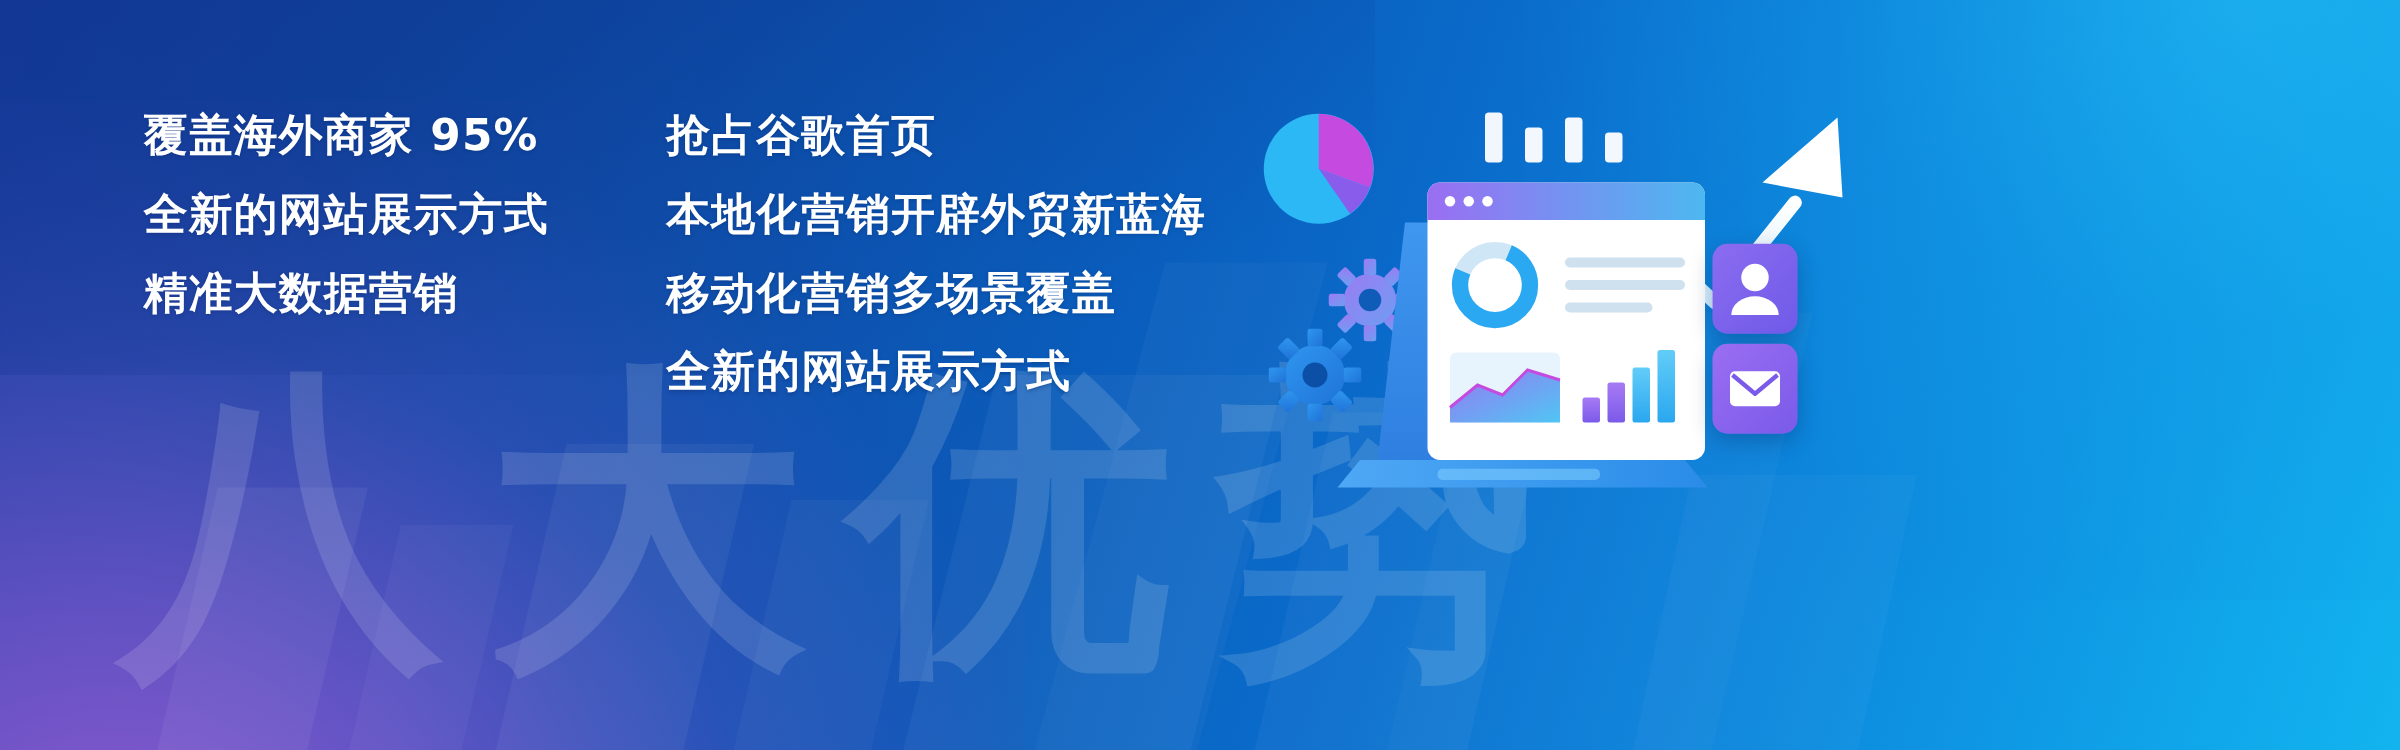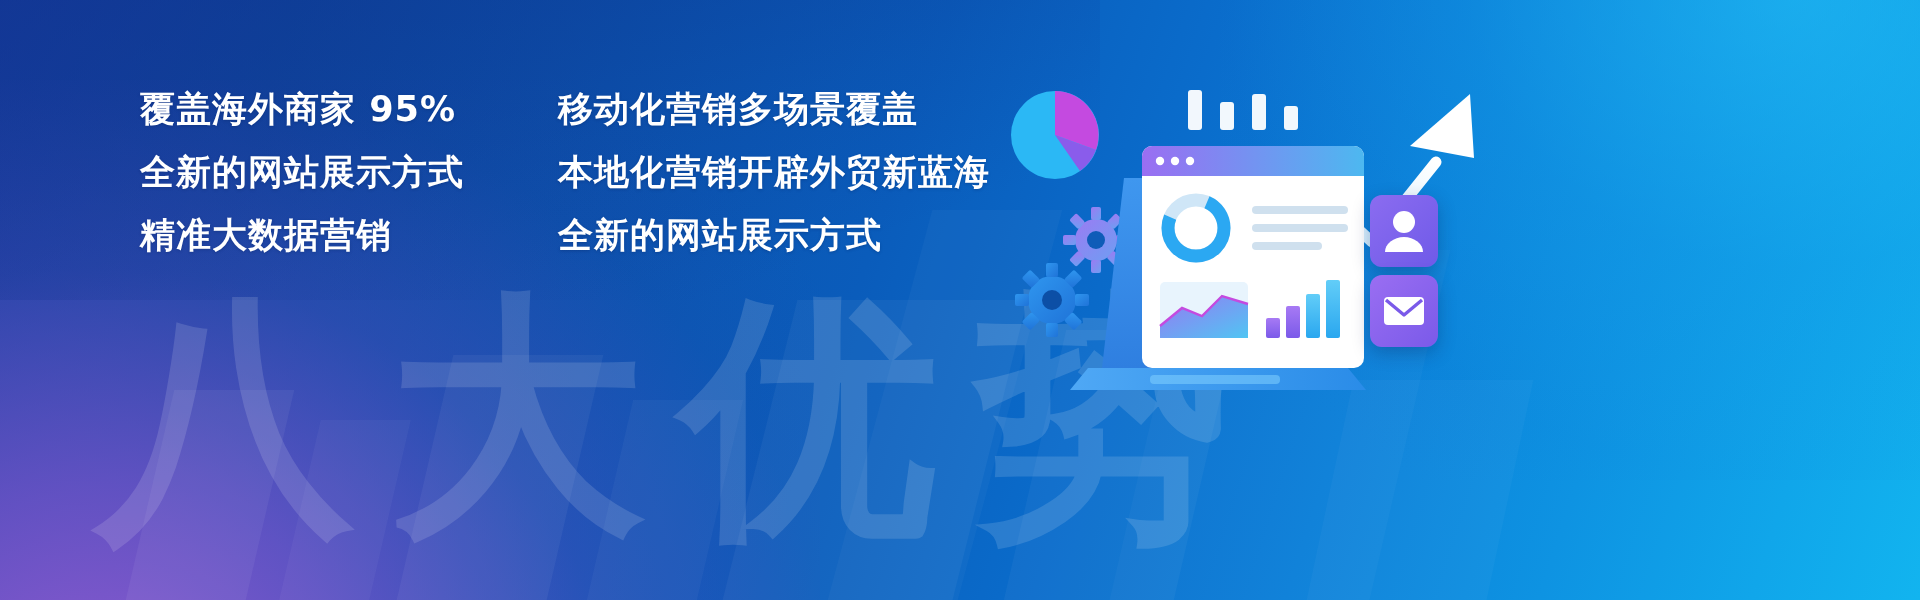--- a/index.html
+++ b/index.html
@@ -54,21 +54,21 @@
   .watermark {
     position:absolute; left:96px; top:268px;
     width:1180px; height:300px;
     font-size:258px; font-weight:bold; line-height:300px;
     letter-spacing:34px; color:rgba(255,255,255,0.135);
     white-space:nowrap; user-select:none;
     font-family:"DejaVu Sans","Liberation Sans",sans-serif;
   }
 
   
-  .copy { position:absolute; left:0; top:0; width:1060px; height:600px;margin-left:25px; }
+  .copy { position:absolute; left:0; top:0; width:1060px; height:600px; }
   .col { position:absolute; top:78px; }
   .col-left  { left:115px; }
   .col-right { left:533px; }
   .line {
     color:#ffffff; font-size:35px; font-weight:bold;
     line-height:63px; height:63px; white-space:nowrap;
     letter-spacing:1px;
     font-family:"DejaVu Sans","Liberation Sans",sans-serif;
     text-shadow:0 1px 3px rgba(6,34,90,0.30);
   }
@@ -109,22 +109,23 @@
 
   <div class="watermark">八大优势</div>
 
   <div class="copy">
     <div class="col col-left">
       <div class="line">覆盖海外商家 95%</div>
       <div class="line">全新的网站展示方式</div>
       <div class="line">精准大数据营销</div>
     </div>
     <div class="col col-right">
+      <div class="line">抢占谷歌首页</div>
+      <div class="line">本地化营销开辟外贸新蓝海</div>
       <div class="line">移动化营销多场景覆盖</div>
-      <div class="line">本地化营销开辟外贸新蓝海</div>
       <div class="line">全新的网站展示方式</div>
     </div>
   </div>
 
   <div class="illus">
     <svg width="520" height="400" viewBox="0 0 520 400">
       <defs>
         <linearGradient id="gWinBar" x1="0" y1="0" x2="1" y2="0">
           <stop offset="0%" stop-color="#9a6ef2"></stop>
           <stop offset="100%" stop-color="#4db8f0"></stop>

